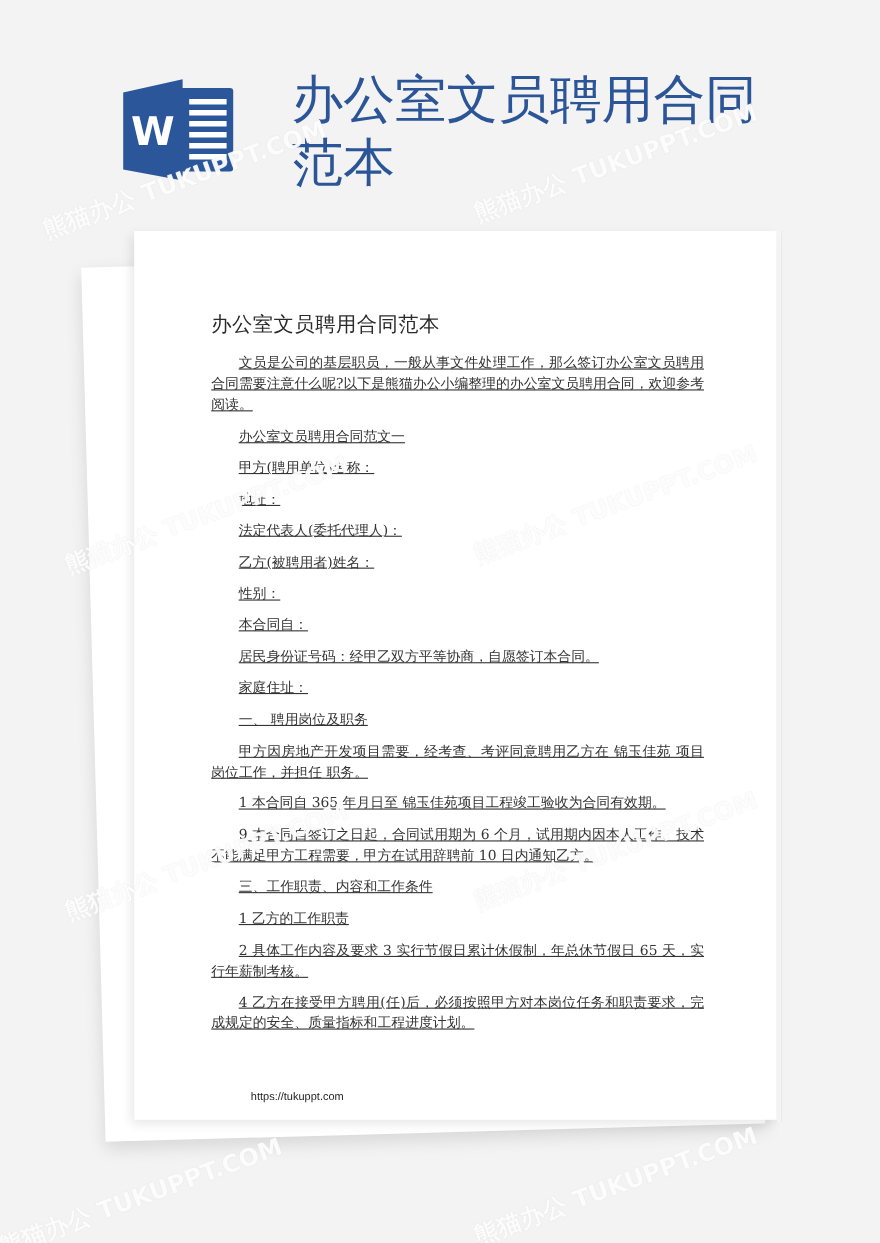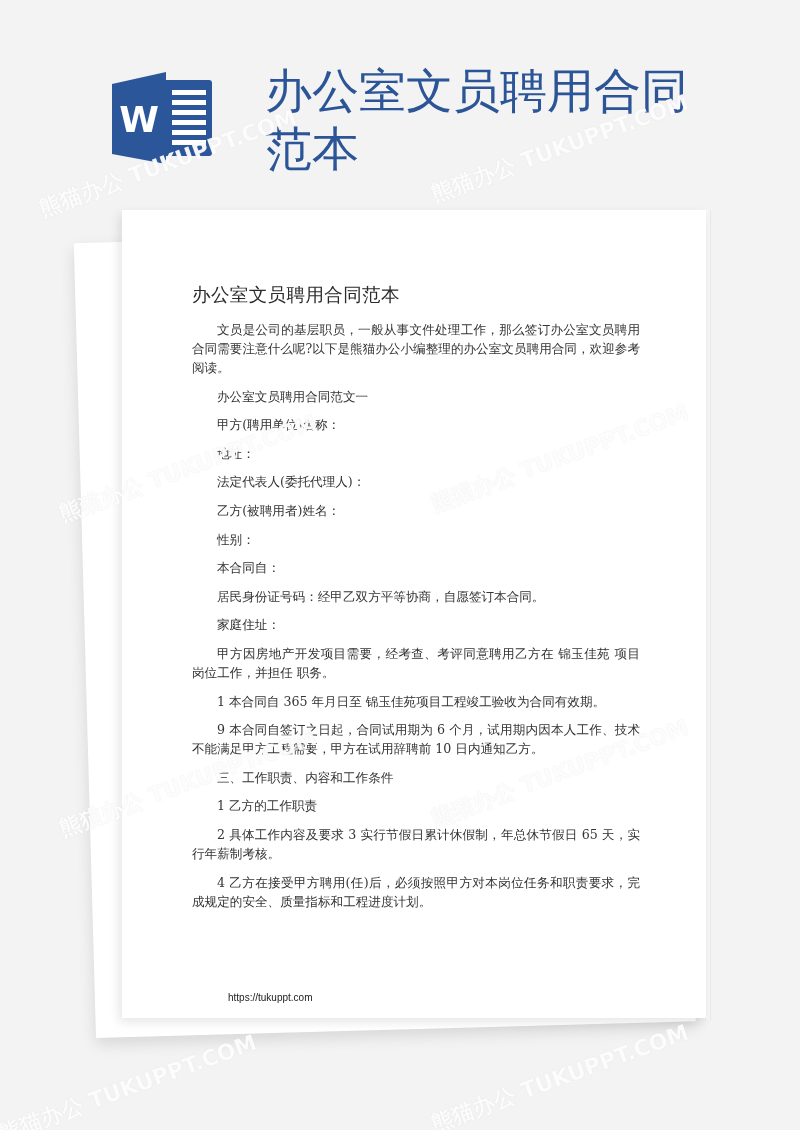--- a/index.html
+++ b/index.html
@@ -95,20 +95,21 @@
       letter-spacing: 0.4px;
     }
     .doc-body {
       position: absolute;
       left: 70px;
       top: 110px;
       width: 448px;
       font-size: 12.6px;
       color: #333333;
       line-height: 19px;
+      text-decoration: underline;
     }
     .para {
       margin-bottom: 9.6px;
       text-indent: 25px;
       text-align: justify;
     }
     .line-item {
       text-indent: 25px;
       margin-bottom: 9.6px;
       height: 19px;
@@ -156,20 +157,21 @@
       <p class="para">文员是公司的基层职员，一般从事文件处理工作，那么签订办公室文员聘用合同需要注意什么呢?以下是熊猫办公小编整理的办公室文员聘用合同，欢迎参考阅读。</p>
       <p class="line-item">办公室文员聘用合同范文一</p>
       <p class="line-item">甲方(聘用单位)名称：</p>
       <p class="line-item">地址：</p>
       <p class="line-item">法定代表人(委托代理人)：</p>
       <p class="line-item">乙方(被聘用者)姓名：</p>
       <p class="line-item">性别：</p>
       <p class="line-item">本合同自：</p>
       <p class="line-item">居民身份证号码：经甲乙双方平等协商，自愿签订本合同。</p>
       <p class="line-item">家庭住址：</p>
+      <p class="line-item">一、 聘用岗位及职务</p>
       <p class="para">甲方因房地产开发项目需要，经考查、考评同意聘用乙方在 锦玉佳苑 项目岗位工作，并担任 职务。</p>
       <p class="para">1 本合同自 365 年月日至 锦玉佳苑项目工程竣工验收为合同有效期。</p>
       <p class="para">9 本合同自签订之日起，合同试用期为 6 个月，试用期内因本人工作、技术不能满足甲方工程需要，甲方在试用辞聘前 10 日内通知乙方。</p>
       <p class="line-item">三、工作职责、内容和工作条件</p>
       <p class="line-item">1 乙方的工作职责</p>
       <p class="para">2 具体工作内容及要求 3 实行节假日累计休假制，年总休节假日 65 天，实行年薪制考核。</p>
       <p class="para">4 乙方在接受甲方聘用(任)后，必须按照甲方对本岗位任务和职责要求，完成规定的安全、质量指标和工程进度计划。</p>
     </div>
 
     <div class="doc-footer">https://tukuppt.com</div>

